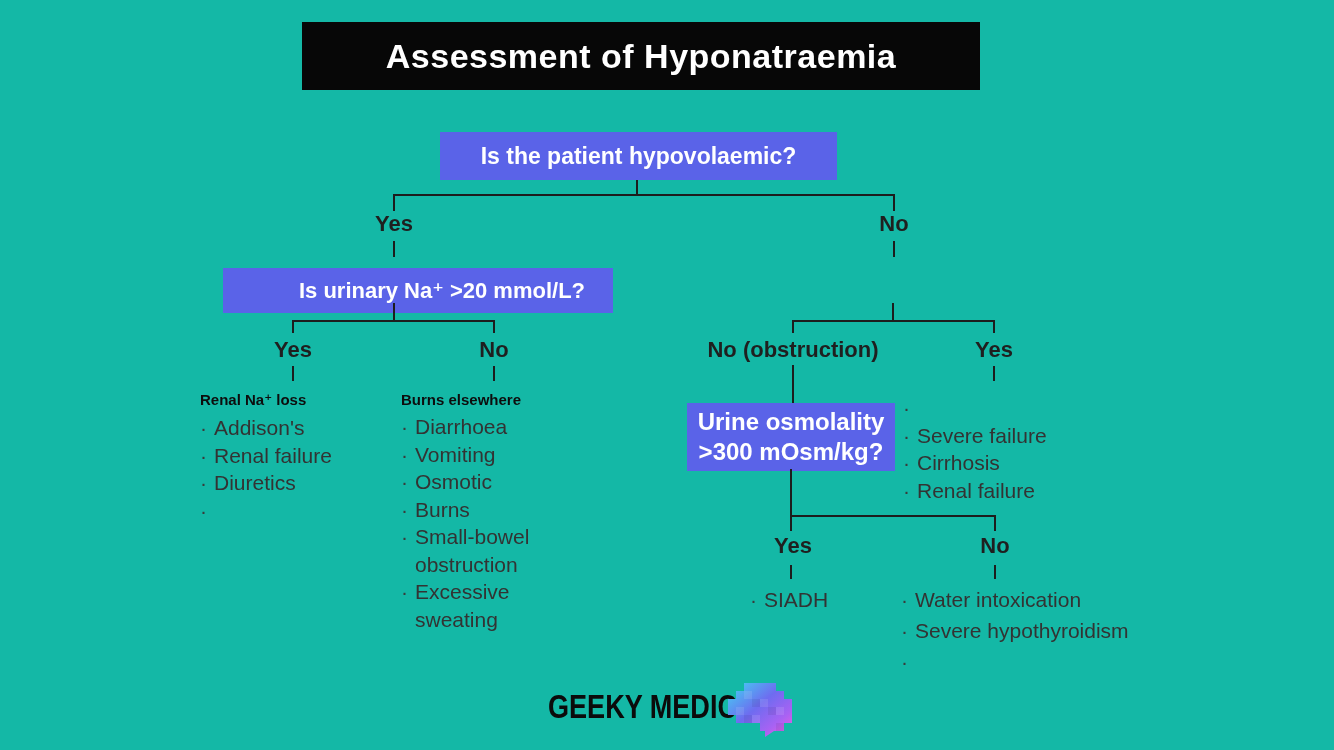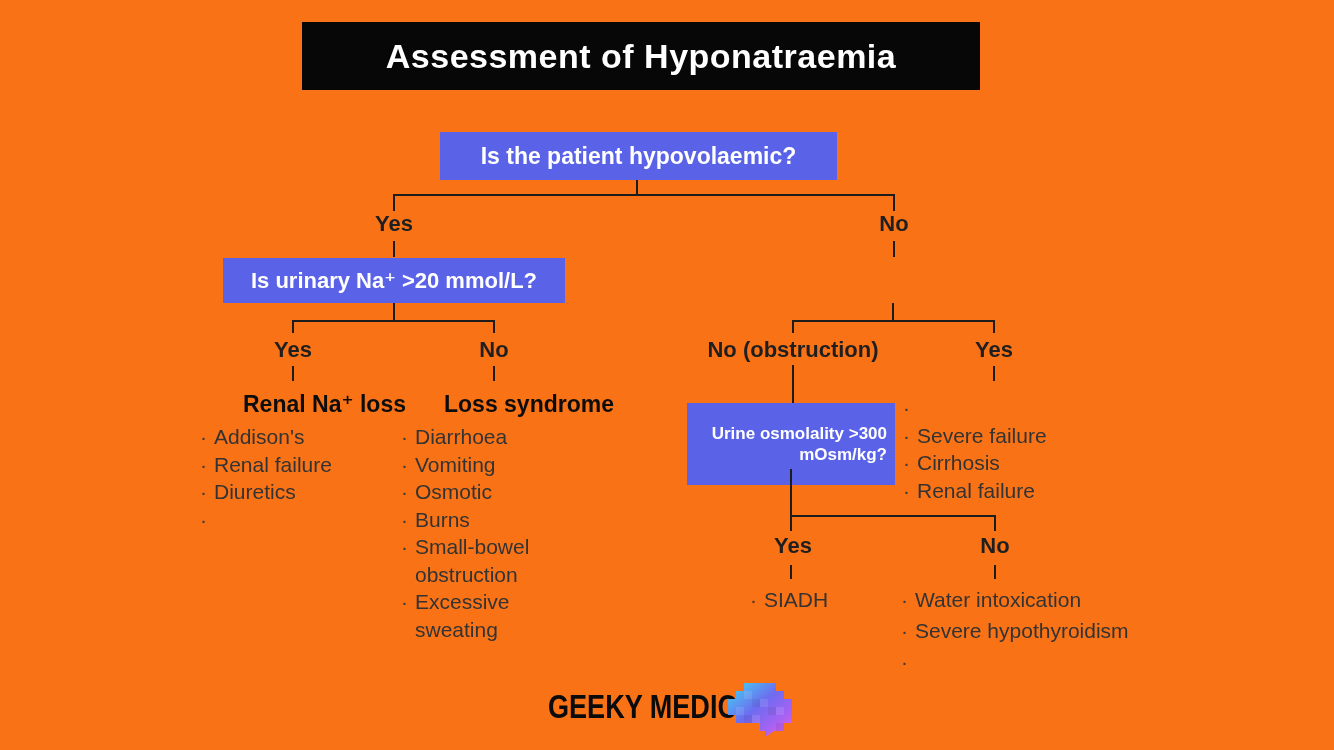--- a/index.html
+++ b/index.html
@@ -1,42 +1,42 @@
 <!DOCTYPE html>
 <html><head>
 <meta charset="utf-8">
 <style>
   html,body{margin:0;padding:0;background:#fff;}
   #canvas{
-    position:relative;width:1334px;height:750px;background:#f97316;overflow:hidden;
+    position:relative;width:1334px;height:750px;background:#14b8a6;overflow:hidden;
     font-family:"Liberation Sans","DejaVu Sans",sans-serif;
   }
   .title-bar{
     position:absolute;left:302px;top:22px;width:678px;height:68px;
     background:#070707;color:#ffffff;display:flex;align-items:center;justify-content:center;
     font-size:34px;font-weight:700;letter-spacing:.5px;
   }
   .qbox{
     position:absolute;background:#5a63e8;color:#ffffff;
     display:flex;align-items:center;justify-content:center;text-align:center;
     font-weight:600;line-height:1.25;
   }
   #box1{left:440px;top:132px;width:397px;height:48px;font-size:23px;}
-  #box2{left:223px;top:258px;width:342px;height:45px;font-size:22px;}
+  #box2{left:223px;top:268px;width:342px;height:45px;font-size:22px;padding-left:48px;}
   #box3{left:705px;top:258px;width:376px;height:45px;font-size:22px;}
-  #box4{left:687px;top:403px;width:208px;height:82px;font-size:17px;padding:0 8px;box-sizing:border-box;text-align:right;}
+  #box4{left:687px;top:403px;width:208px;height:68px;font-size:24px;padding:0 8px;box-sizing:border-box;}
   .vline,.hline{position:absolute;background:#1d1d1d;}
   .vline{width:2px;}
   .hline{height:2px;}
   .branch-label{
     position:absolute;transform:translateX(-50%);
     font-size:22px;font-weight:700;color:#1f1f1f;white-space:nowrap;
   }
   .dx-list{position:absolute;font-size:21px;color:#333333;}
-  .dx-heading{font-weight:700;color:#0d0d0d;font-size:23px;margin-bottom:5px;white-space:nowrap;margin-left:43px;}
+  .dx-heading{font-weight:700;color:#0d0d0d;font-size:15px;margin-bottom:5px;white-space:nowrap;}
   .li{display:flex;line-height:27.5px;}
   .tall .li{line-height:31px;}
   .dot{width:14px;flex:0 0 14px;color:#3a3a3a;}
   .li-text{display:block;}
   .logo{position:absolute;left:548px;top:688px;display:flex;align-items:center;}
   .logo-text{
     font-size:33px;font-weight:700;color:#0b0b0b;letter-spacing:0px;
     transform:scaleX(.82);transform-origin:left center;white-space:nowrap;
   }
   .brain{position:absolute;left:728px;top:683px;}
@@ -106,21 +106,21 @@
           <span class="dot">·</span>
           <span class="li-text">Diuretics</span>
         </div>
         <div class="li">
           <span class="dot">·</span>
         </div>
       </div>
   </div>
 
   <div class="dx-list" style="left:401px;top:391px;width:190px;">
-    <div class="dx-heading">Loss syndrome</div>
+    <div class="dx-heading">Burns elsewhere</div>
     <div>
         <div class="li">
           <span class="dot">·</span>
           <span class="li-text">Diarrhoea</span>
         </div>
         <div class="li">
           <span class="dot">·</span>
           <span class="li-text">Vomiting</span>
         </div>
         <div class="li">

